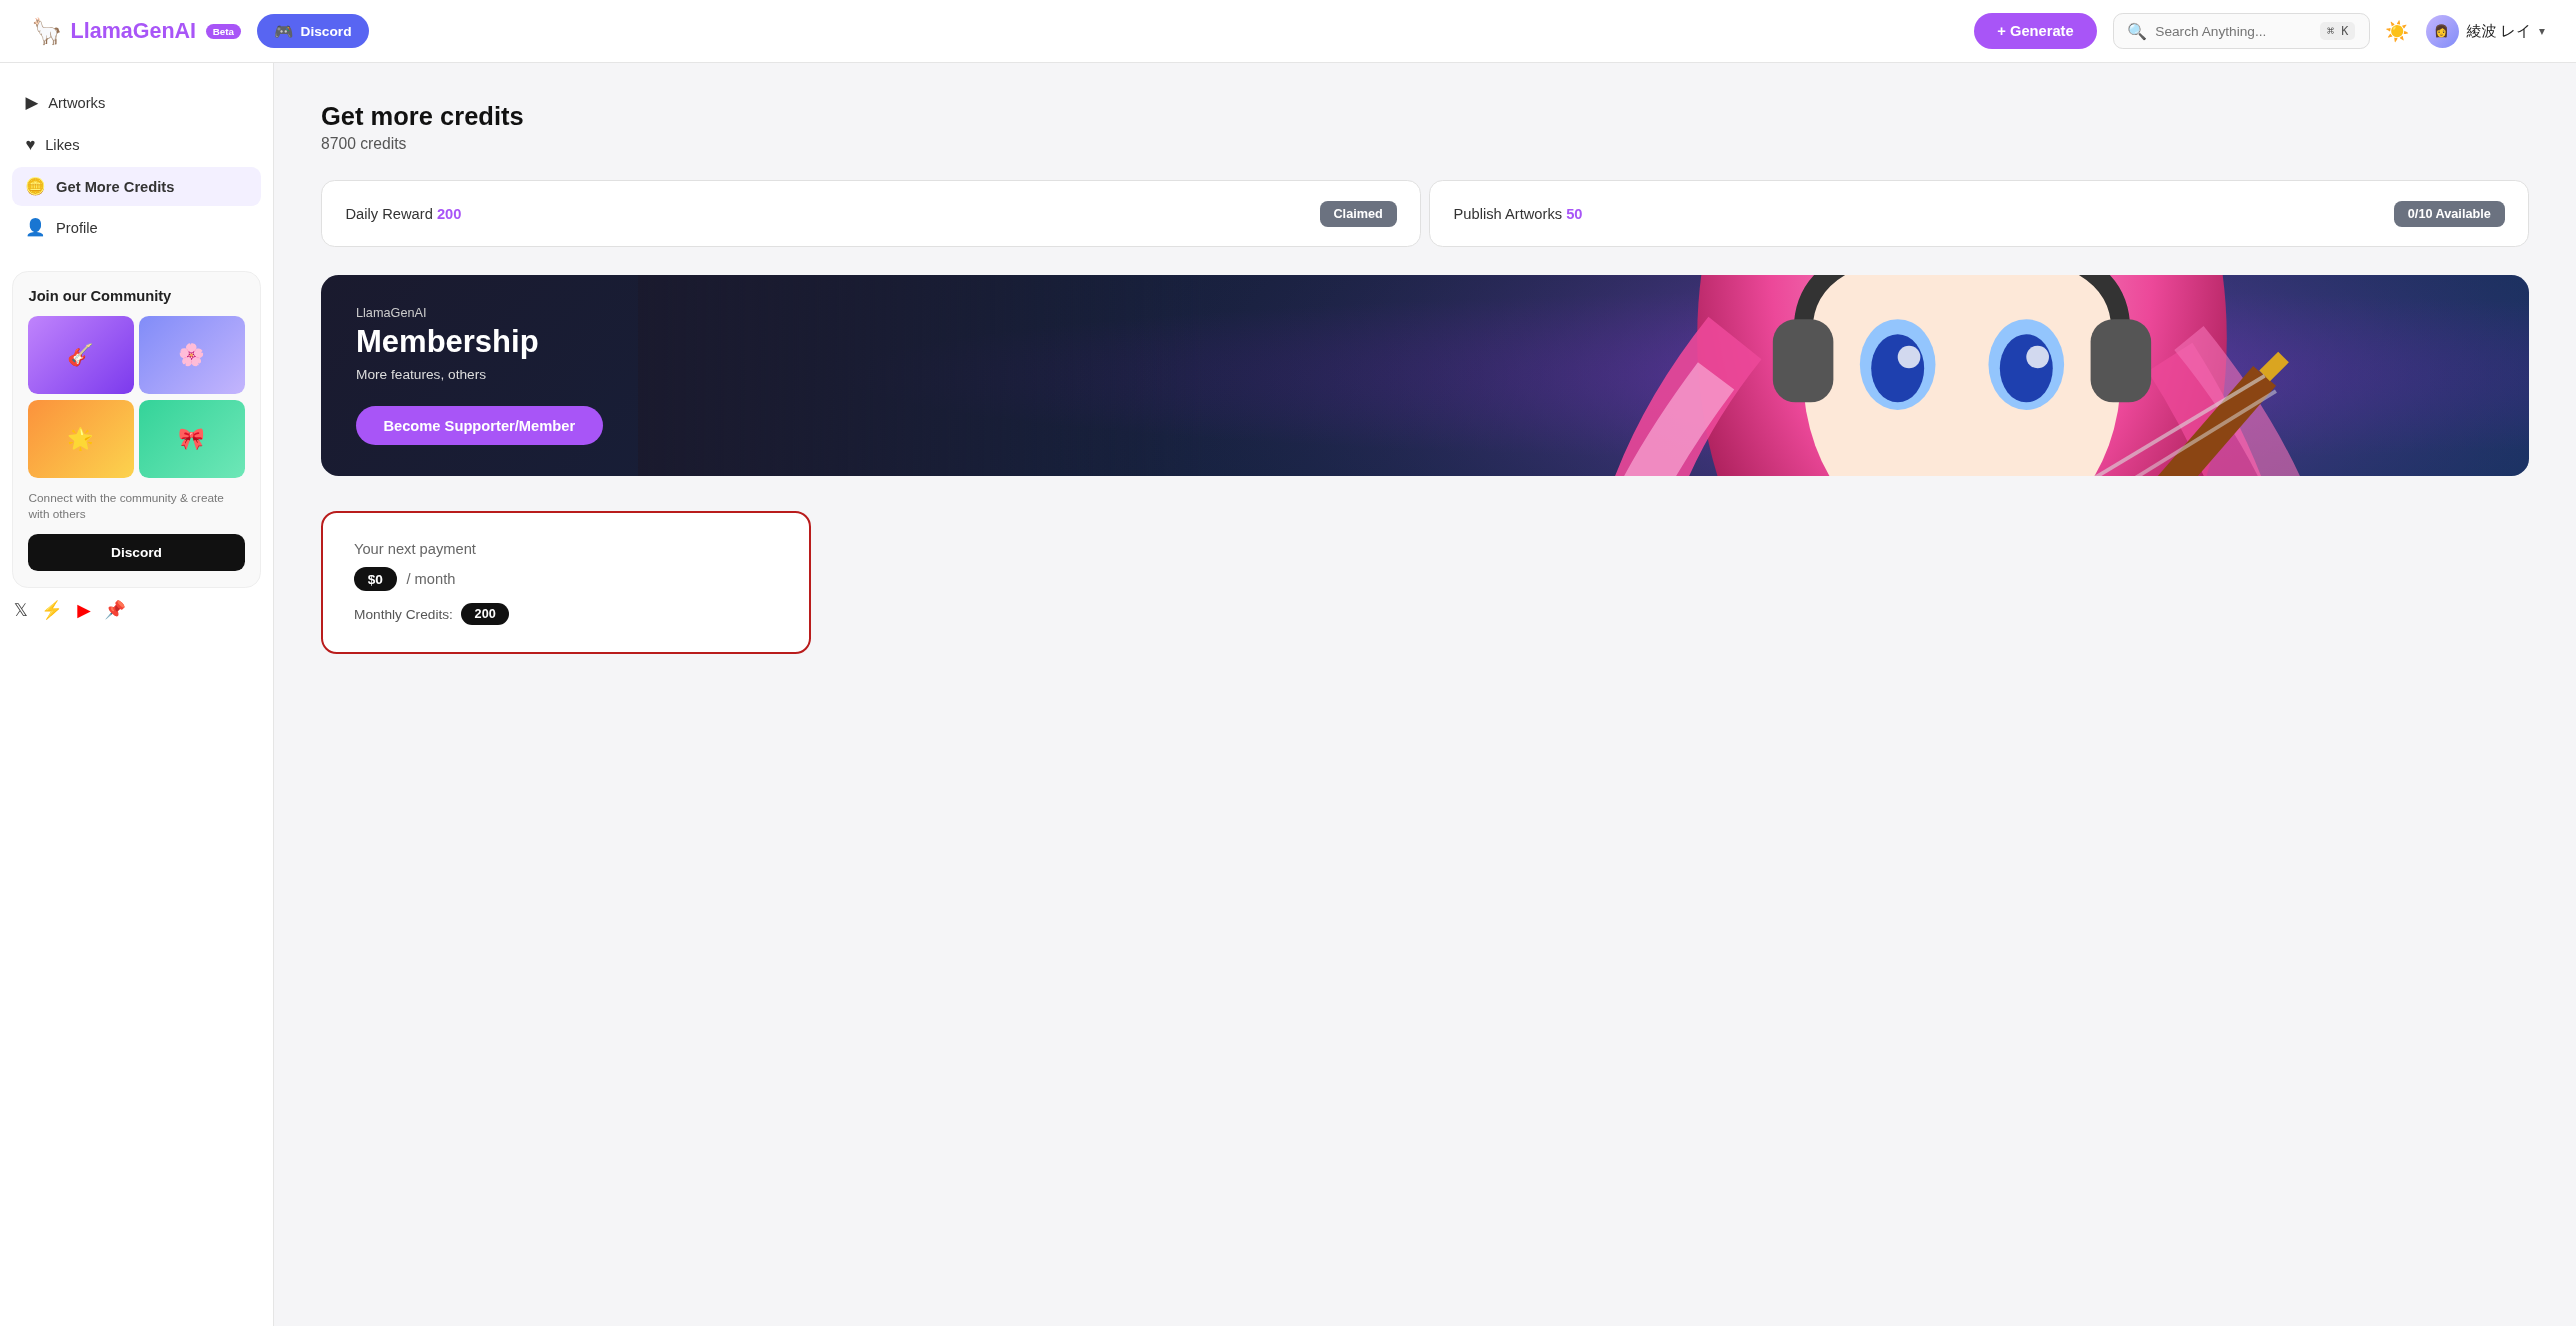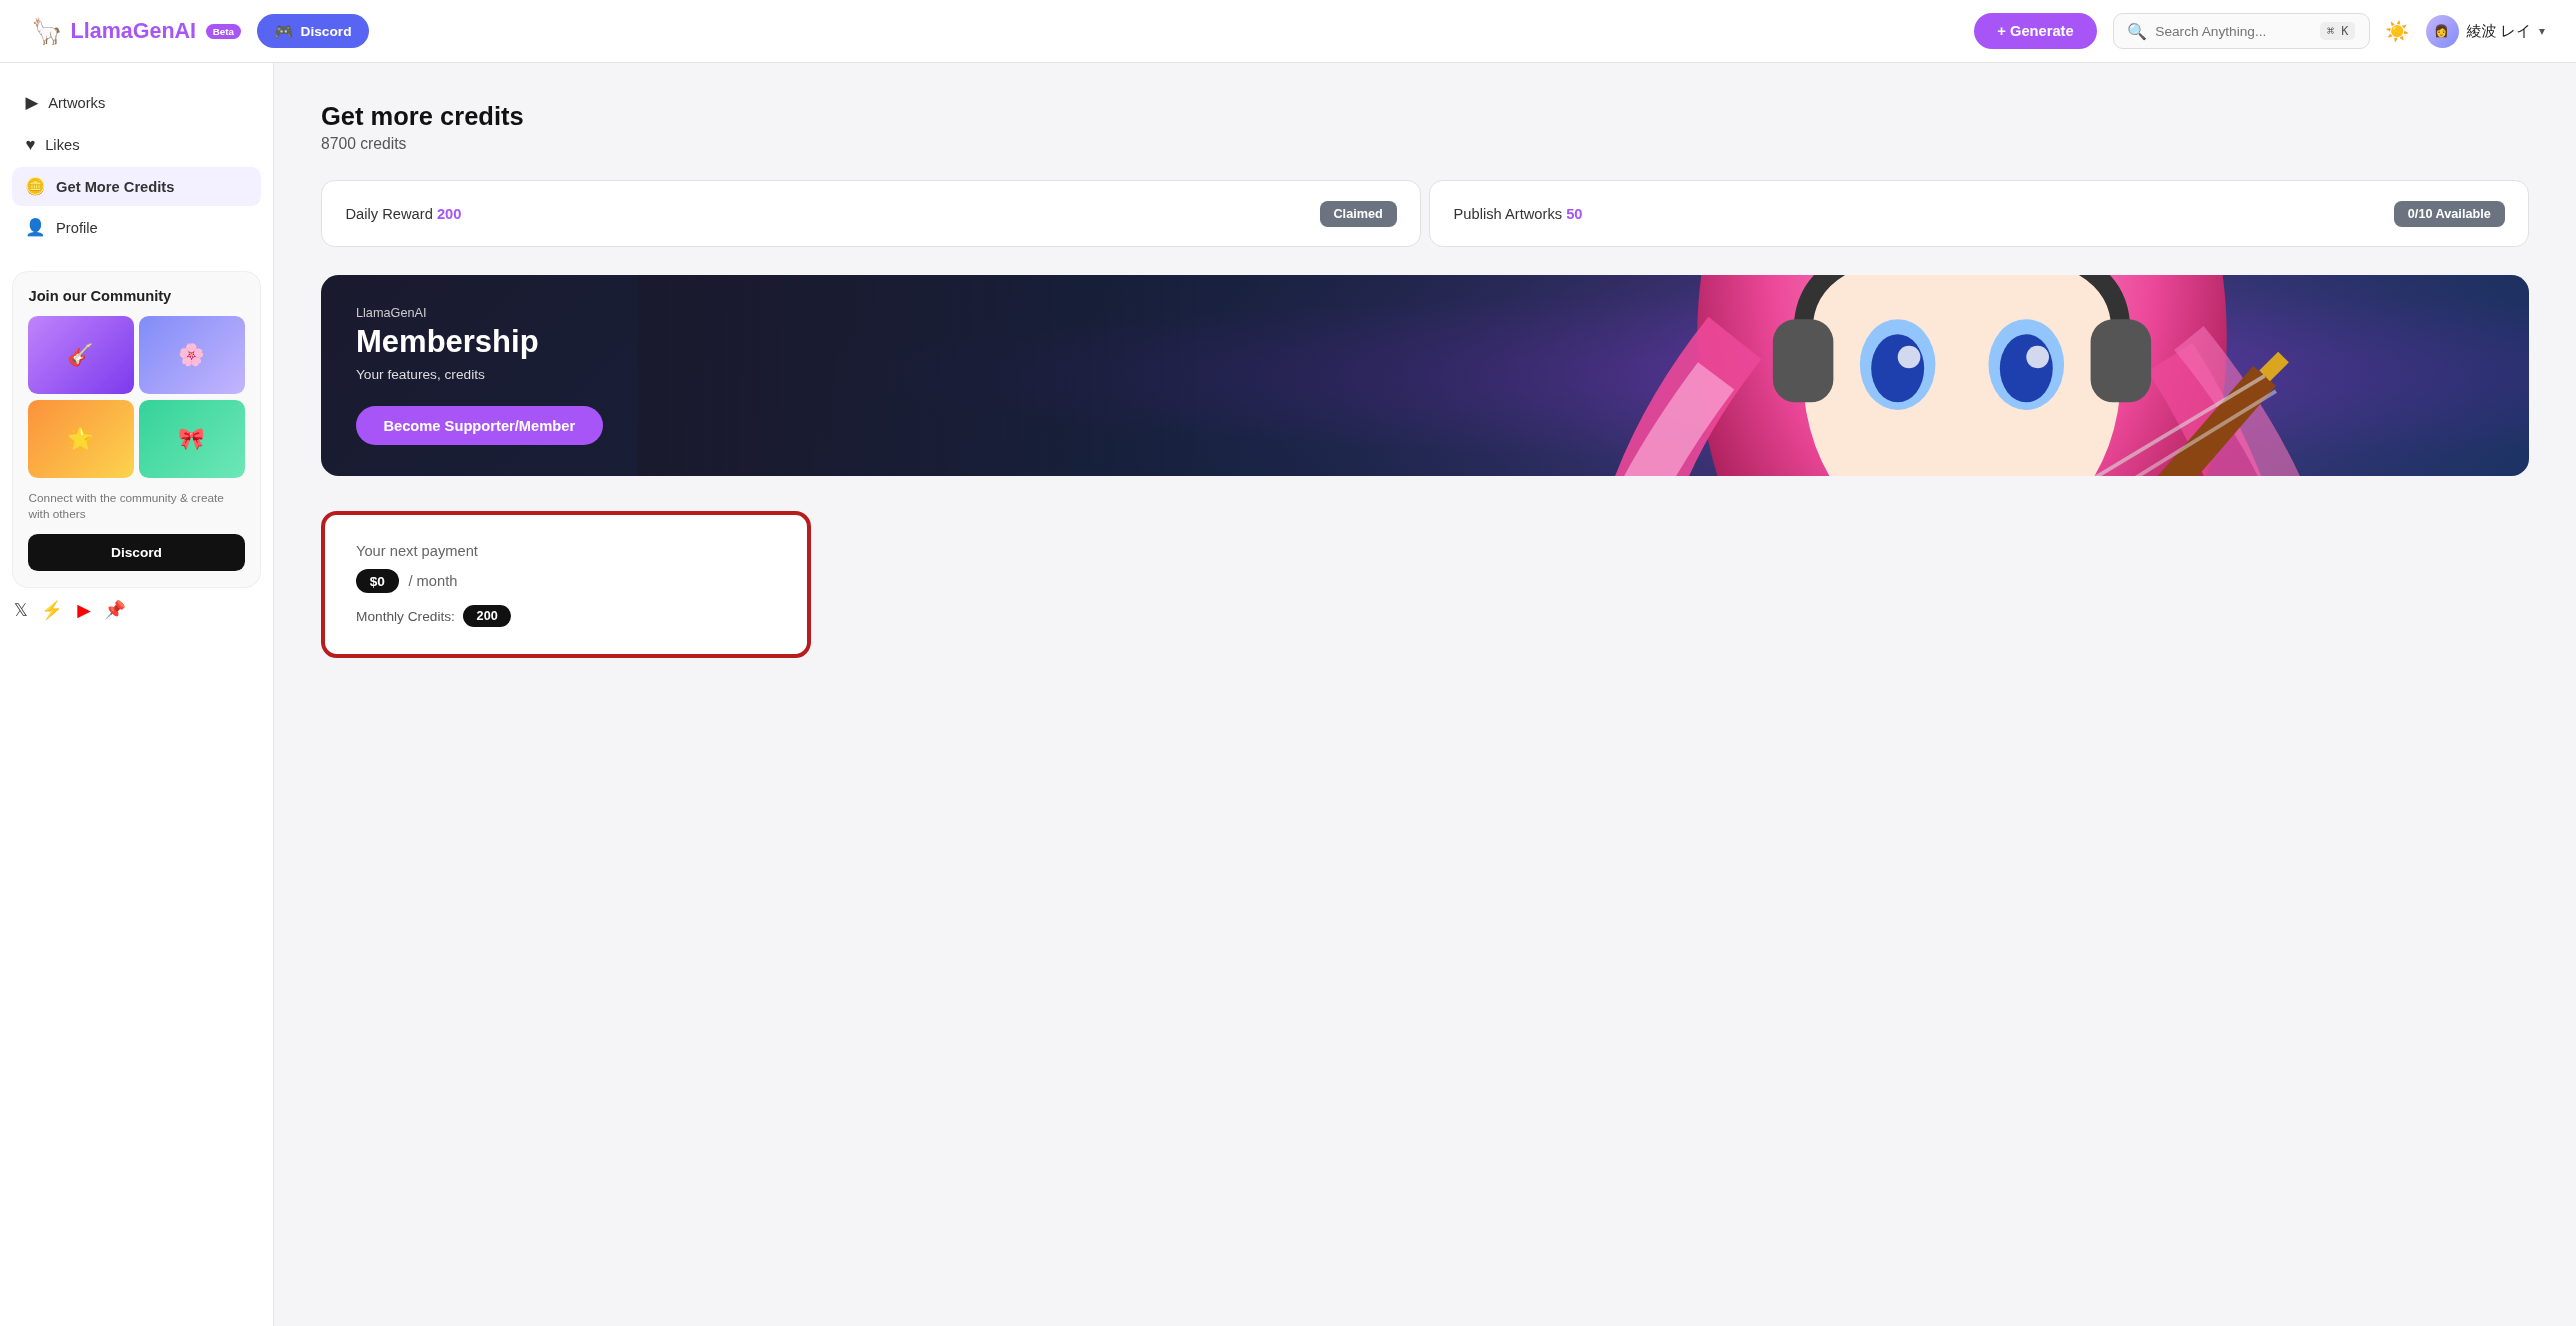--- a/index.html
+++ b/index.html
@@ -352,21 +352,21 @@
 
     
     .billing-title {
       font-size: 19.6px;
       font-weight: 700;
       color: #111;
       margin-bottom: 15.7px;
     }
     .billing-card {
       background: #fff;
-      border: 4px solid #b91c1c;
+      border: 2px solid #b91c1c;
       border-radius: 15.7px;
       padding: 27.4px 31px;
       max-width: 490px;
     }
     .next-payment-label {
       font-size: 14.7px;
       color: #666;
       margin-bottom: 9.8px;
     }
     .payment-row {
@@ -498,21 +498,21 @@
         </span>
         <span class="reward-badge available">0/10 Available</span>
       </div>
 
     </div>
 
     <div class="membership-banner">
       <div class="membership-text">
         <div class="membership-brand">LlamaGenAI</div>
         <div class="membership-title">Membership</div>
-        <div class="membership-sub">Your features, credits</div>
+        <div class="membership-sub">More features, others</div>
         <button class="become-btn">Become Supporter/Member</button>
       </div>
       <div class="membership-art">
         <div class="anime-art-bg"></div>
 
         <svg style="position:absolute; right:0; top:0; width:100%; height:100%;" viewBox="0 0 500 200" preserveAspectRatio="xMidYMid slice">
 
           <defs>
             <radialGradient id="glow1" cx="70%" cy="50%" r="50%">
               <stop offset="0%" stop-color="#a855f7" stop-opacity="0.6"></stop>

